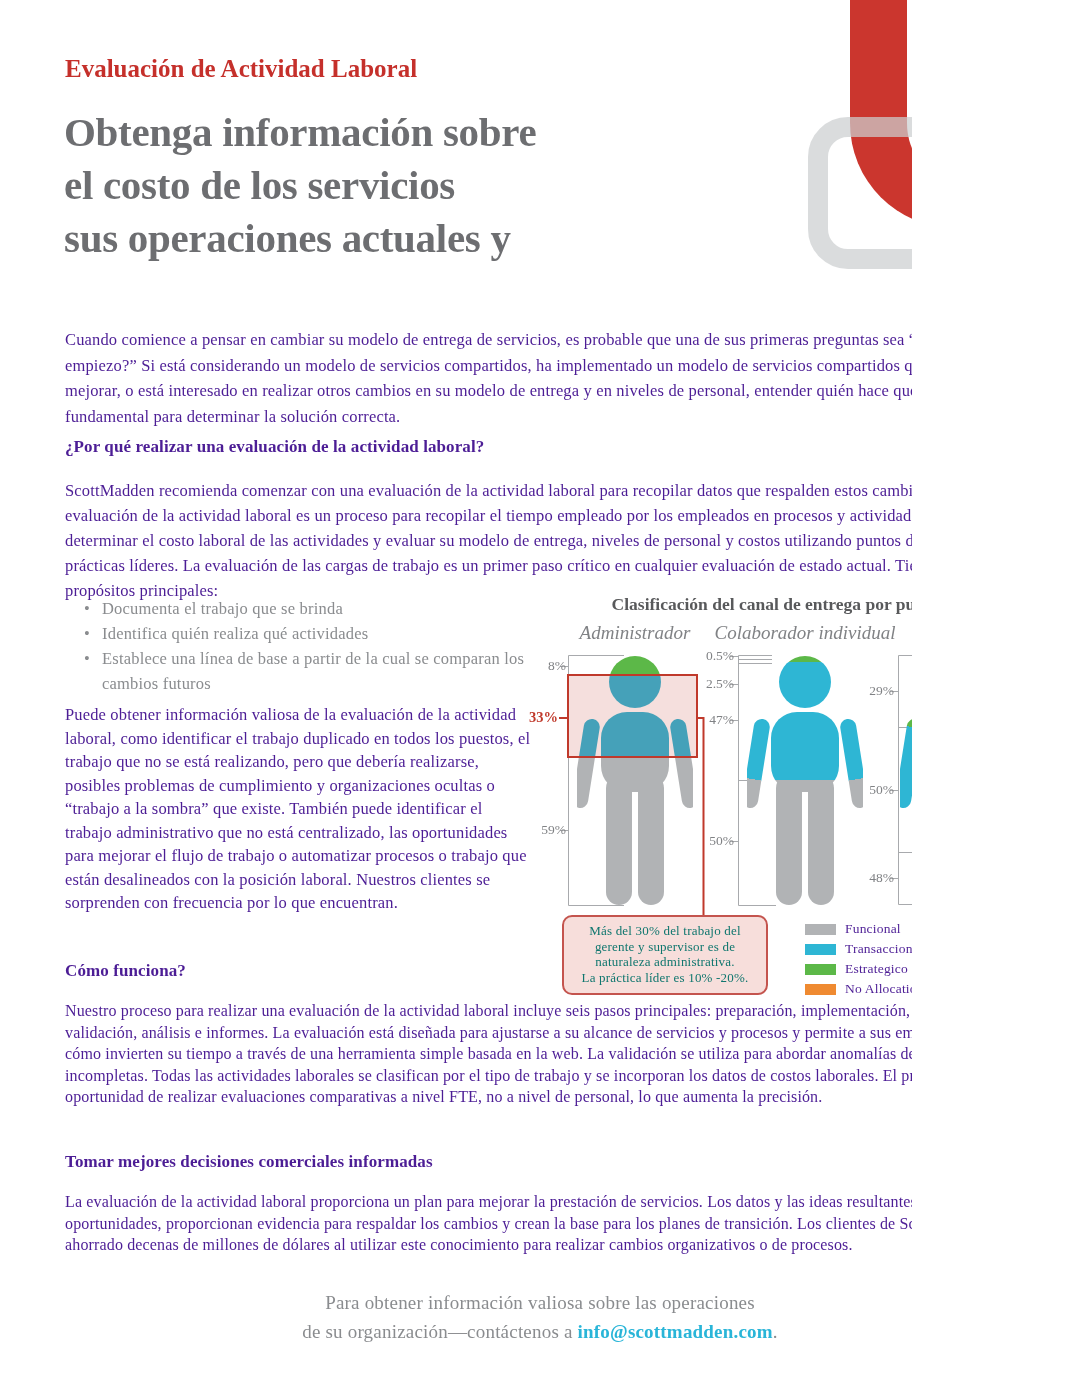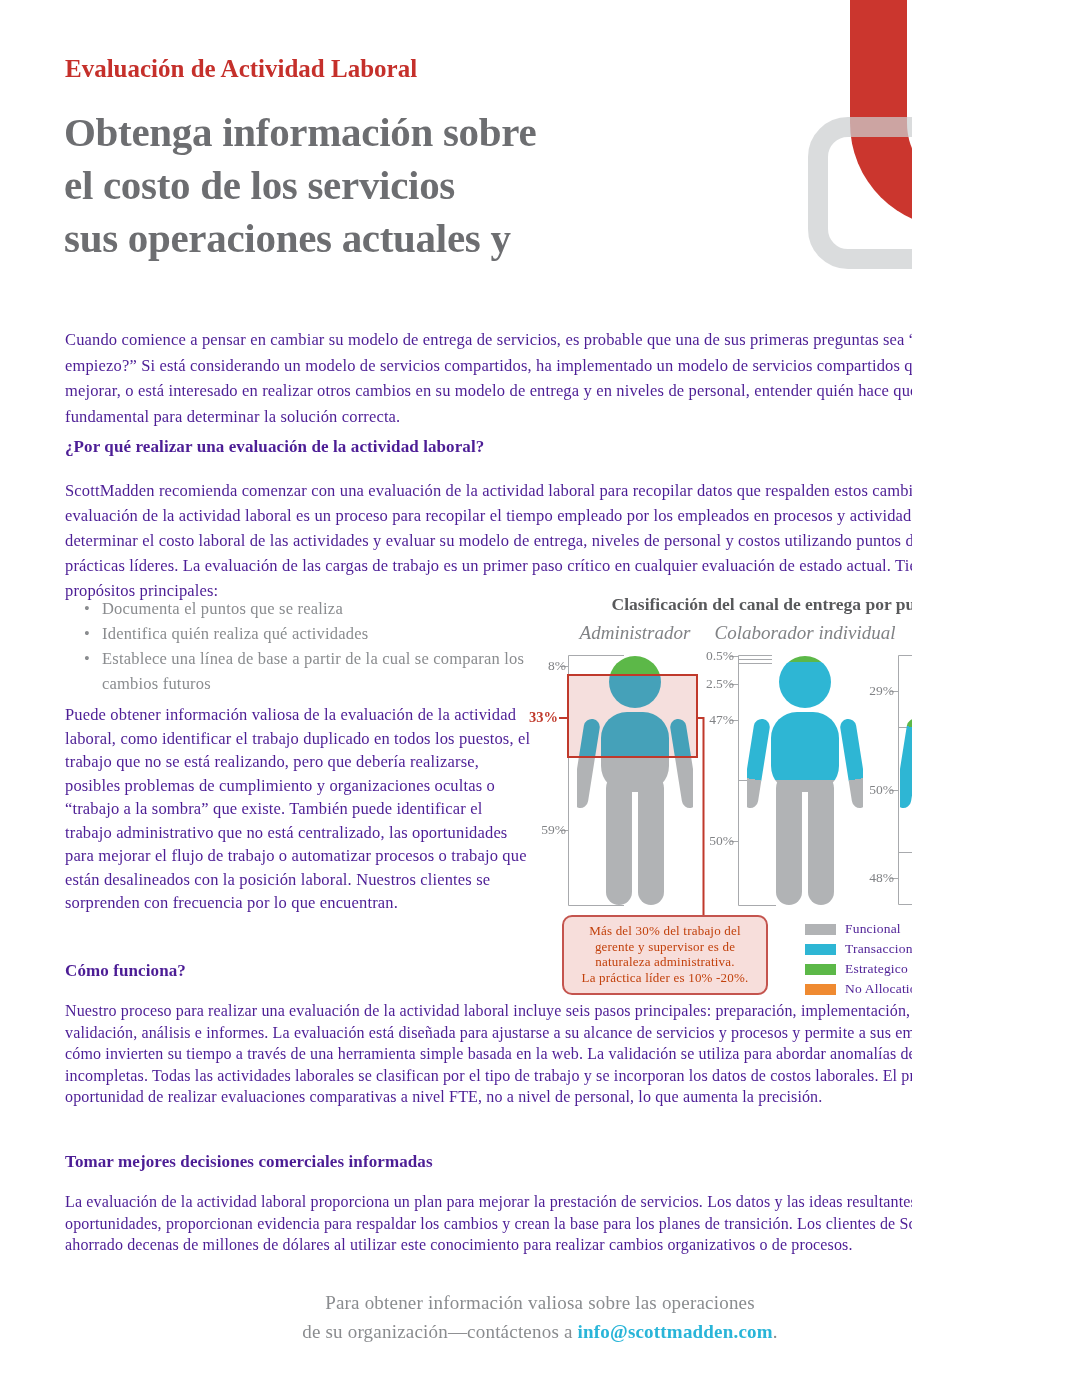--- a/index.html
+++ b/index.html
@@ -30,21 +30,21 @@
                font-size:17.5px;font-weight:bold;color:#58595b;}
   .col-label{position:absolute;top:30px;text-align:center;font-size:19px;font-style:italic;color:#808285;}
   .brackets,.person,.red-overlay{position:absolute;}
   .brackets{left:0;top:0;}
   .person{top:63px;width:116px;height:250px;}
   .red-overlay{left:0;top:0;}
   .pct{position:absolute;width:38px;text-align:right;font-size:13.5px;color:#808285;line-height:18px;}
   .pct.hl{color:#c0392b;font-weight:bold;font-size:14.5px;}
   .callout{position:absolute;left:42px;top:323px;width:202px;height:70px;background:#f7dedb;
            border:2px solid #c4544e;border-radius:10px;text-align:center;padding-top:6px;
-           font-size:13px;line-height:15.5px;color:#c2410c;letter-spacing:0.2px;}
+           font-size:13px;line-height:15.5px;color:#0f766e;letter-spacing:0.2px;}
   .legend{position:absolute;left:285px;top:329px;}
   .legend-row{display:flex;align-items:center;margin-bottom:4px;}
   .swatch{width:31px;height:11px;margin-right:9px;flex:none;}
   .legend-label{font-size:13.5px;color:#4c1d95;white-space:nowrap;letter-spacing:0.2px;}
 
   
   .footer{position:absolute;left:0;top:1288px;width:1080px;text-align:center;
           font-size:19px;line-height:29px;color:#8a8c8f;letter-spacing:0.2px;}
   .footer a{color:#29b5d8;font-weight:bold;text-decoration:none;}
 </style>
@@ -61,21 +61,21 @@
     <div>Obtenga información sobre</div>
     <div>el costo de los servicios</div>
     <div>sus operaciones actuales y</div>
   </div>
 
   <div class="body-p" style="left:65px;top:327px;width:958px;">Cuando comience a pensar en cambiar su modelo de entrega de servicios, es probable que una de sus primeras preguntas sea “¿por dónde empiezo?” Si está considerando un modelo de servicios compartidos, ha implementado un modelo de servicios compartidos que desea mejorar, o está interesado en realizar otros cambios en su modelo de entrega y en niveles de personal, entender quién hace qué trabajo es fundamental para determinar la solución correcta.</div>
 
   <div class="h2" style="left:65px;top:437px;">¿Por qué realizar una evaluación de la actividad laboral?</div>
   <div class="body-p" style="left:65px;top:478px;width:965px;line-height:25px;">ScottMadden recomienda comenzar con una evaluación de la actividad laboral para recopilar datos que respalden estos cambios. La evaluación de la actividad laboral es un proceso para recopilar el tiempo empleado por los empleados en procesos y actividades detallados, determinar el costo laboral de las actividades y evaluar su modelo de entrega, niveles de personal y costos utilizando puntos de referencia y prácticas líderes. La evaluación de las cargas de trabajo es un primer paso crítico en cualquier evaluación de estado actual. Tiene tres propósitos principales:</div>
   <ul class="bullets">
-    <li>Documenta el puntos que se realiza</li>
+    <li>Documenta el trabajo que se brinda</li>
     <li>Identifica quién realiza qué actividades</li>
     <li>Establece una línea de base a partir de la cual se comparan los cambios futuros</li>
   </ul>
   <div class="body-p" style="left:65px;top:703px;width:468px;line-height:23.5px;">Puede obtener información valiosa de la evaluación de la actividad laboral, como identificar el trabajo duplicado en todos los puestos, el trabajo que no se está realizando, pero que debería realizarse, posibles problemas de cumplimiento y organizaciones ocultas o “trabajo a la sombra” que existe. También puede identificar el trabajo administrativo que no está centralizado, las oportunidades para mejorar el flujo de trabajo o automatizar procesos o trabajo que están desalineados con la posición laboral. Nuestros clientes se sorprenden con frecuencia por lo que encuentran.</div>
 
   <div class="chart">
     <div class="chart-title">Clasificación del canal de entrega por puesto</div>
 
     <div class="col-label" style="left:15px;width:200px;">Administrador</div>
     <div class="col-label" style="left:183px;width:204px;">Colaborador individual</div>

